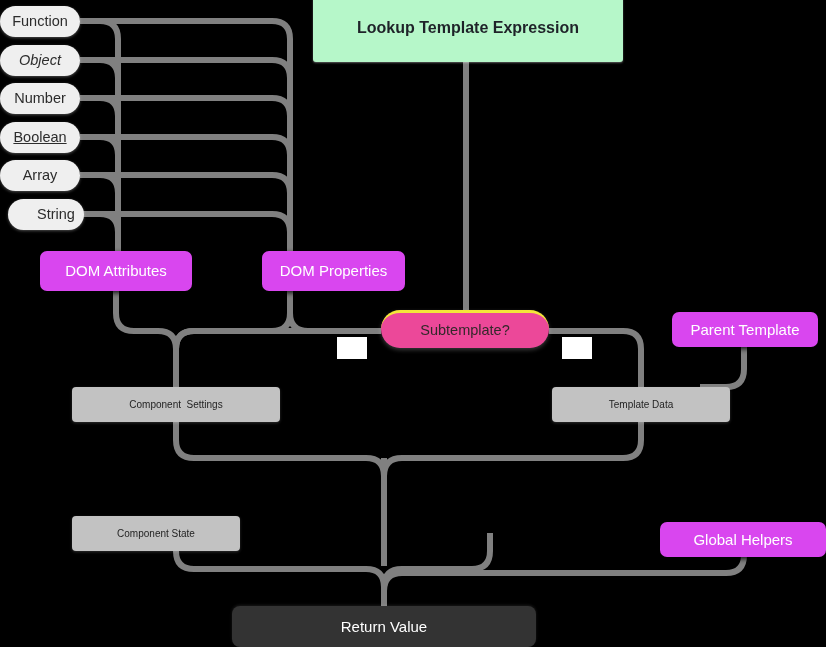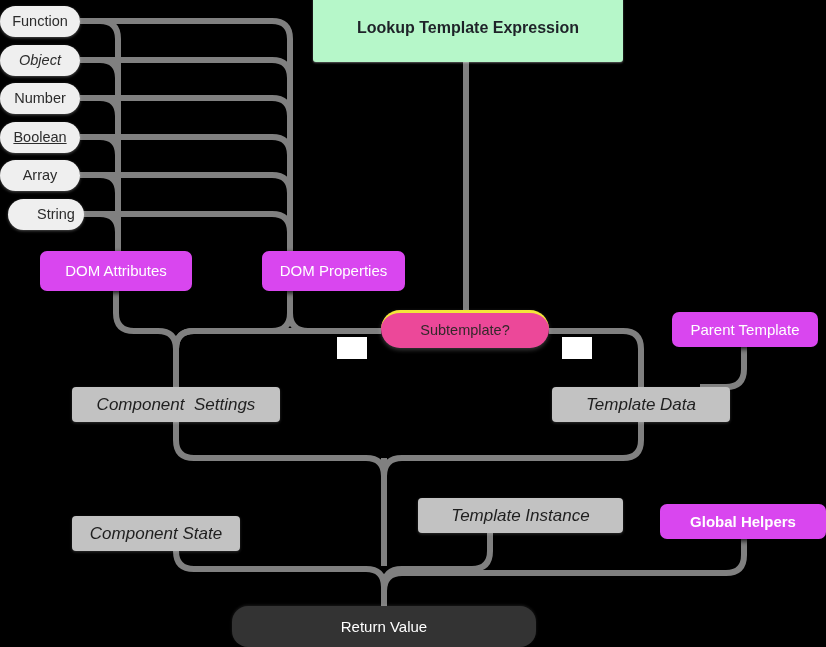--- a/index.html
+++ b/index.html
@@ -55,38 +55,37 @@
   .n-dark {
     background: #d946ef;
     color: #ffffff;
     font-size: 15px;
     border-radius: 7px;
     box-shadow: 0 2px 5px rgba(0,0,0,0.85);
   }
   .n-gray {
     background: #c2c2c2;
     color: #1f1f1f;
-    font-size: 17px;
+    font-size: 10px;
     border-radius: 4px;
     box-shadow: 0 1px 3px rgba(255,255,255,0.18);
-    font-style: italic;
   }
   .n-pink {
     background: #ec4899;
     color: #33282a;
     font-size: 14.5px;
     border-radius: 22px;
     border-top: 3px solid #f4e73a;
     box-shadow: 0 2px 4px rgba(255,255,255,0.22);
   }
   .n-return {
     background: #333333;
     color: #ffffff;
     font-size: 15px;
-    border-radius: 16px;
+    border-radius: 8px;
     box-shadow: 0 -1px 3px rgba(255,255,255,0.10);
   }
   .edge-label {
     position: absolute;
     background: #ffffff;
     box-sizing: border-box;
   }
 </style>
 </head>
 <body>
@@ -186,24 +185,21 @@
   <div class="node n-gray" style="left:72px; top:387px; width:208px; height:35px;">
     <span>Component  Settings</span>
   </div>
   <div class="node n-gray" style="left:552px; top:387px; width:178px; height:35px;">
     <span>Template Data</span>
   </div>
 
   <div class="node n-gray" style="left:72px; top:516px; width:168px; height:35px;">
     <span>Component State</span>
   </div>
-  <div class="node n-gray" style="left:418px; top:498px; width:205px; height:35px;">
-    <span>Template Instance</span>
-  </div>
-  <div class="node n-dark" style="left:660px; top:504px; width:166px; height:35px;font-weight:bold;">
+  <div class="node n-dark" style="left:660px; top:522px; width:166px; height:35px;">
     <span>Global Helpers</span>
   </div>
 
   <div class="node n-return" style="left:232px; top:606px; width:304px; height:41px;">
     <span>Return Value</span>
   </div>
 
 </div>
 
 </body></html>

